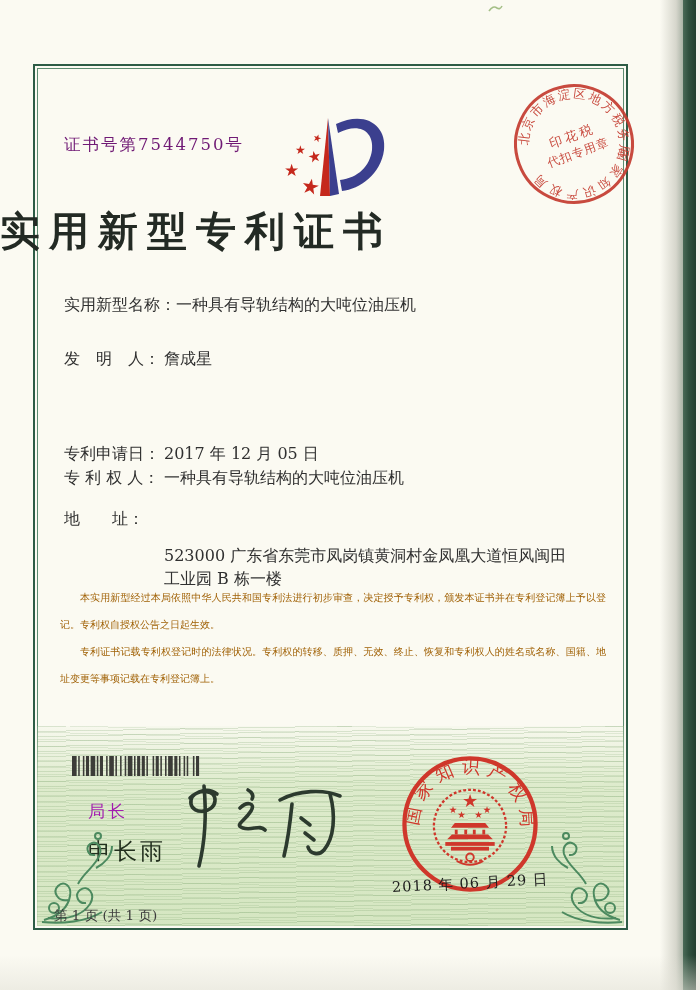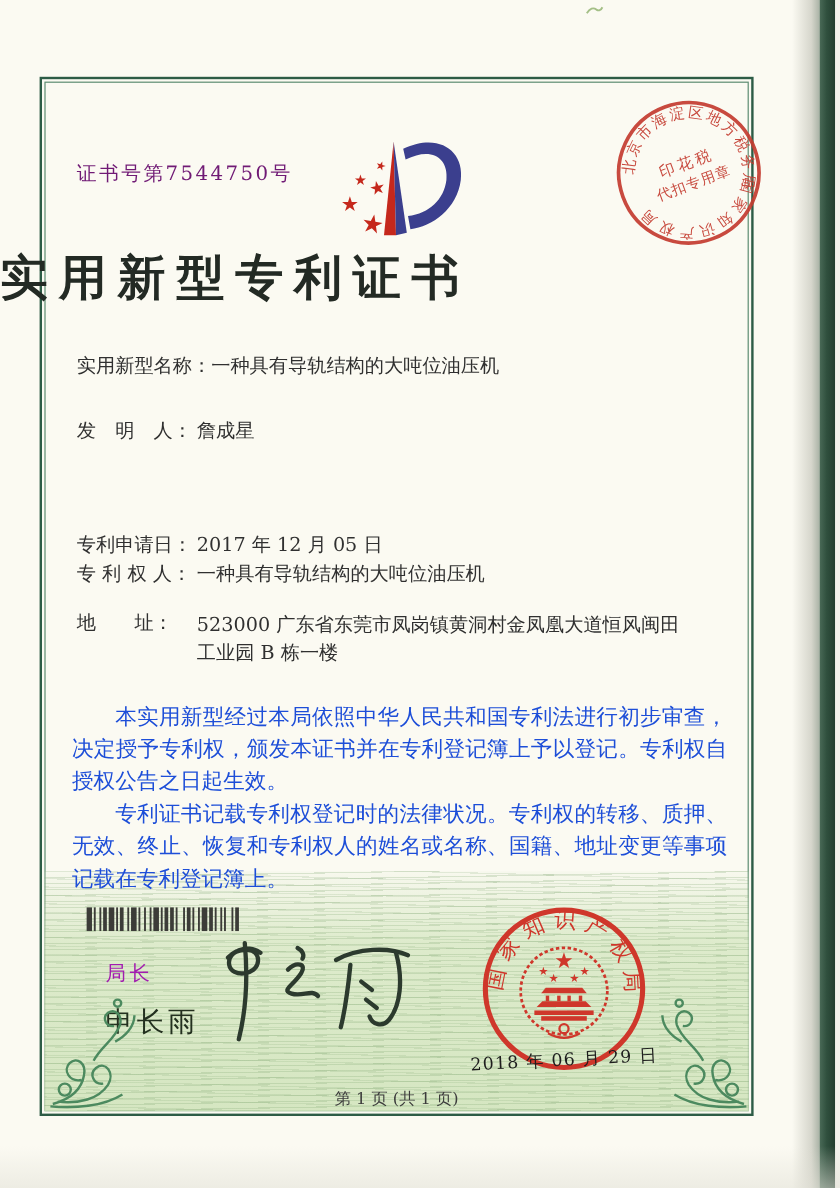--- a/index.html
+++ b/index.html
@@ -31,46 +31,46 @@
   .cert-no { position:absolute; left:64px; top:102px; font-size:16.5px; letter-spacing:2px; color:#701a75;margin-top:32px; }
 
   .logo { position:absolute; left:280px; top:110px; }
   .scan-mark { position:absolute; left:486px; top:2px; }
 
   .title { position:absolute; left:0; top:204px; width:621px; text-align:left;
     font-size:40px; font-weight:600; letter-spacing:9px; color:#232a24; }
 
   .row { position:absolute; left:64px; font-size:16px; color:#303030; white-space:nowrap; }
   .row .lbl { display:inline-block; min-width:100px; }
-  .addr-val { display:inline-block; vertical-align:top; white-space:normal; width:450px; line-height:23px; }
+  .addr-val { display:inline-block; vertical-align:top; white-space:normal; width:450px; line-height:23px;margin-top:35px; }
   .grant-no { position:absolute; left:380px; top:0; }
 
-  .paras { position:absolute; left:60px; top:584px; width:546px; font-size:18px;
-    color:#1d4ed8; text-align:justify; line-height:27px; }
+  .paras { position:absolute; left:60px; top:584px; width:546px; font-size:10px;
+    color:#a16207; text-align:justify; line-height:27px; }
   .paras p { text-indent:2em; }
 
   .barcode { position:absolute; left:72px; top:756px; }
 
   .officer { position:absolute; left:88px; top:800px; font-size:17px; color:#a21caf; letter-spacing:3px; }
   .officer-name { position:absolute; left:88px; top:836px; font-size:23px; color:#23301f; letter-spacing:3px;
     font-family:"DejaVu Sans","Liberation Sans",sans-serif; }
   .signature { position:absolute; left:168px; top:776px; }
 
   .seal { position:absolute; left:394px; top:748px; }
   .seal-date { position:absolute; left:392px; top:874px; width:156px; text-align:center;
     font-size:14.5px; color:#1e1e1e; letter-spacing:1px; transform:rotate(-3deg); white-space:nowrap; }
 
   .tax-stamp { position:absolute; left:507px; top:77px; opacity:.92; }
 
   .flourish { position:absolute; }
   .flourish.fl-left  { left:38px;  top:824px; }
   .flourish.fl-right { left:542px; top:824px; transform:scaleX(-1); }
 
-  .footer { position:absolute; left:33px; top:907px; width:595px; text-align:center;
-    font-size:13.5px; color:#3c3c3c; }
+  .footer { position:absolute; left:33px; top:907px; width:595px; text-align:left;
+    font-size:13.5px; color:#3c3c3c;padding-left:21px; }
 </style>
 </head>
 <body>
 
 <div class="scan">
 
   <div class="page-shadow"></div>
   <div class="cover-strip"></div>
   <div class="right-white"></div>
   <div class="bottom-fade"></div>

